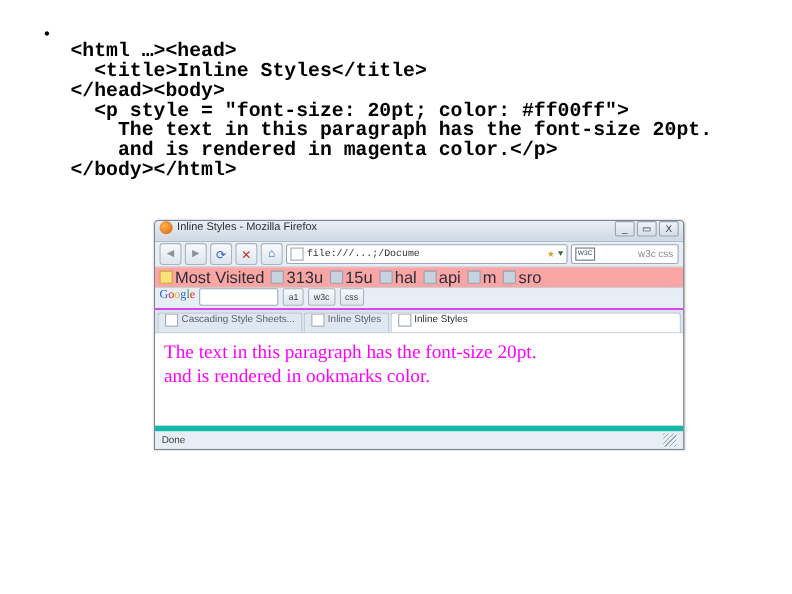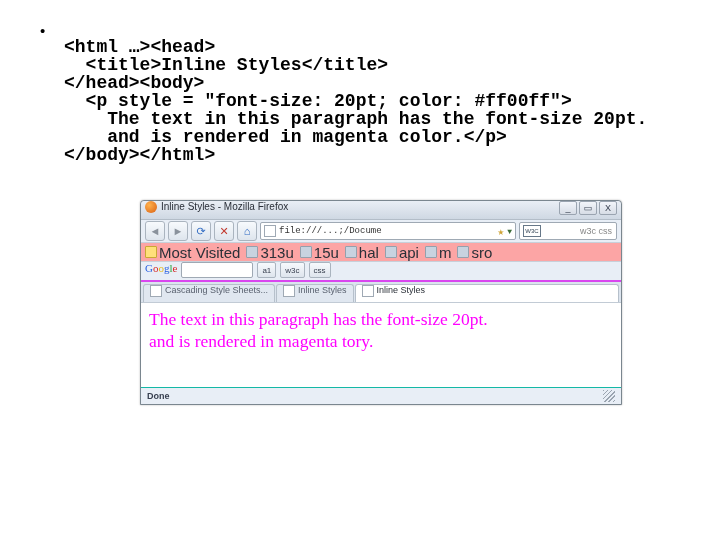--- a/index.html
+++ b/index.html
@@ -103,21 +103,21 @@
   .tab.active{background:#fff;}
   .content{
     background:#fff;height:74px;padding:6px 8px 4px 8px;
   }
   .para{
     font-family:"Times New Roman",Times,serif;
     font-size:17.5px;
     color:#ff00ff;
     line-height:1.25;
   }
-  .statusbar{height:16px;background:#e8eef6;border-top:1px solid #14b8a6;display:flex;align-items:center;padding:0 6px;font-size:9px;color:#384050;justify-content:space-between;font-weight:bold;}
+  .statusbar{height:16px;background:#e8eef6;border-top:5px solid #14b8a6;display:flex;align-items:center;padding:0 6px;font-size:9px;color:#384050;justify-content:space-between;}
   .resize{width:12px;height:12px;background:repeating-linear-gradient(135deg,#9aa4b0 0 1px,transparent 1px 3px);}
 </style>
 </head>
 <body>
 
 <div class="slide">
 
   <div class="body">
     <div class="bullet-row">
       <div class="bullet">•</div>
@@ -211,21 +211,21 @@
             </div>
           <div class="tab active" style="flex:1;">
               <div class="tab-ico"></div>
               <span>Inline Styles</span>
             </div>
         </div>
 
         <div class="content">
           <div class="para">
             <span>The text in this paragraph has the font-size 20pt.</span><br>
-            <span>and is rendered in magenta tory.</span>
+            <span>and is rendered in ookmarks color.</span>
           </div>
         </div>
 
         <div class="statusbar">
           <span>Done</span>
           <div class="resize"></div>
         </div>
       </div>
     </div>
   </div>

